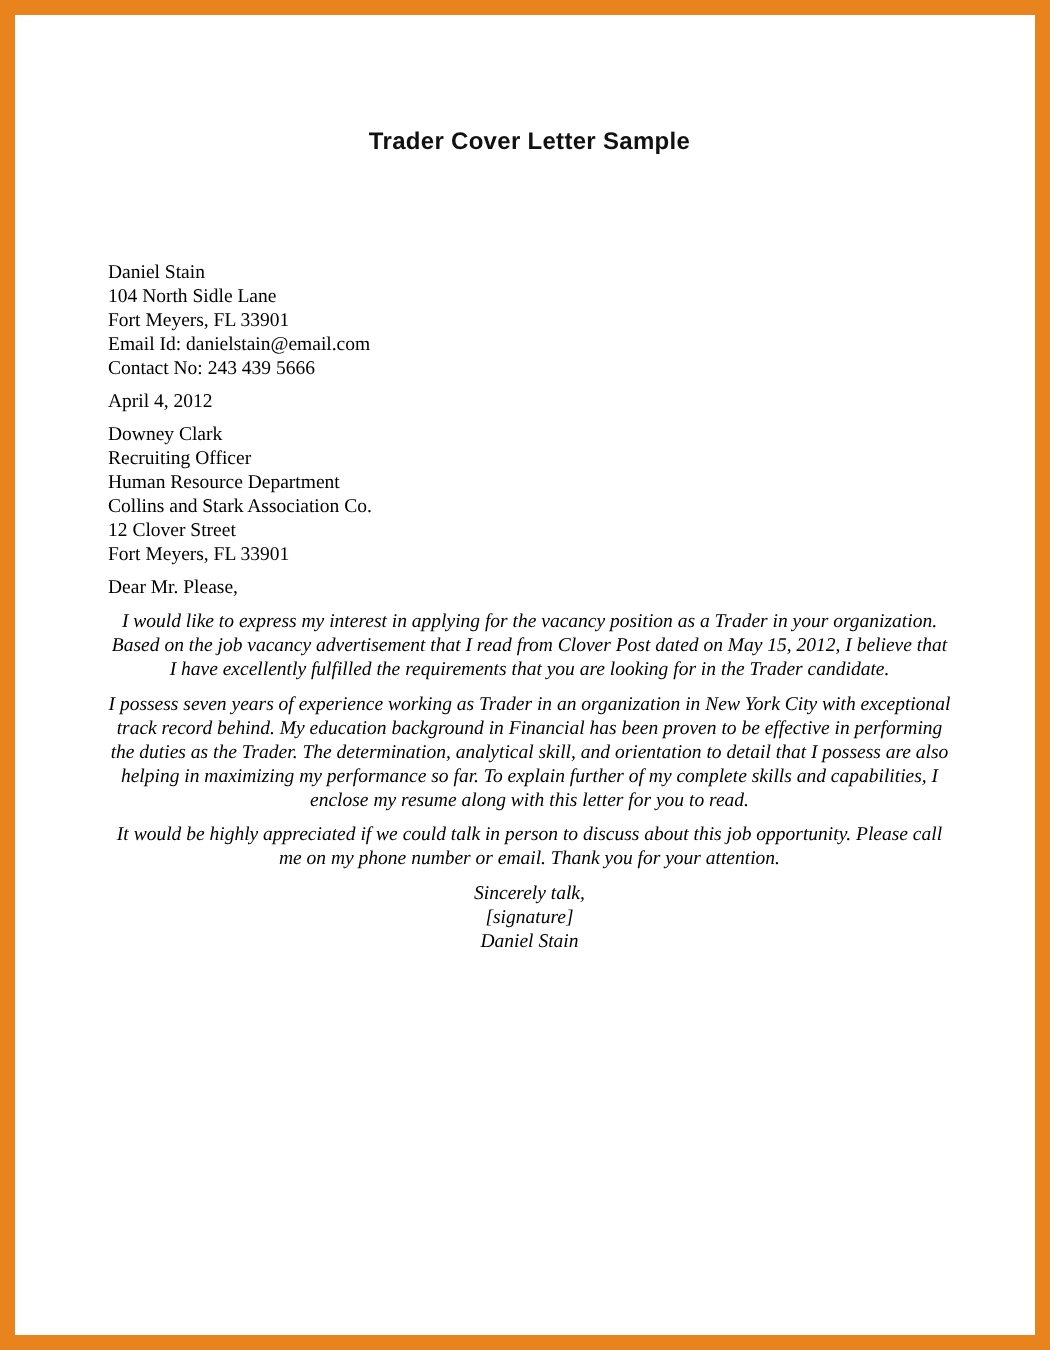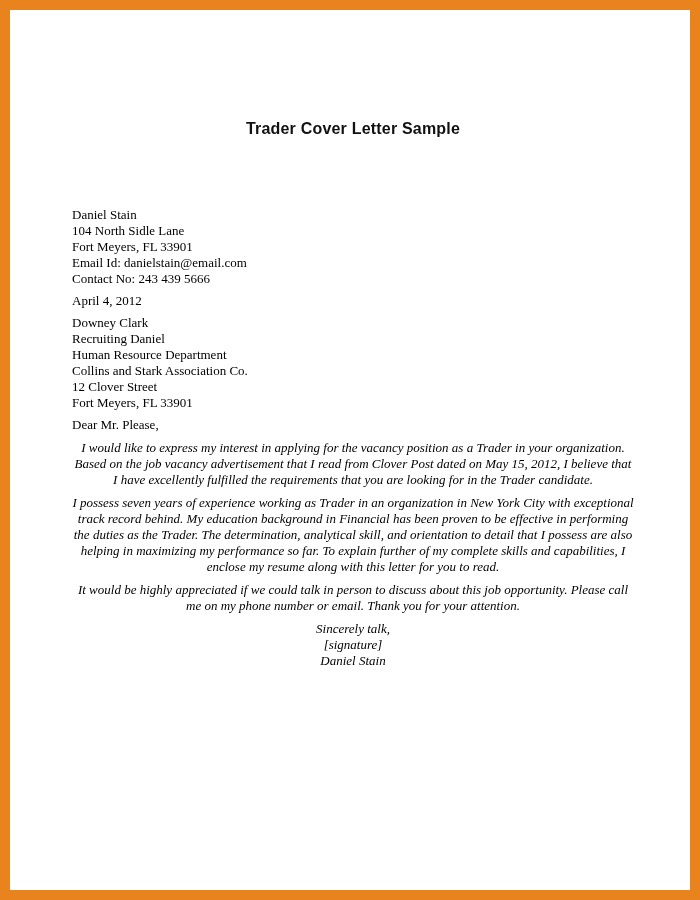--- a/index.html
+++ b/index.html
@@ -14,21 +14,21 @@
     width: 700px;
     height: 900px;
     border: 10px solid #E8831E;
     background: #ffffff;
     overflow: hidden;
   }
   .page {
     padding: 0 56px 0 62px;
   }
   .title {
-    margin-top: 110px;
+    margin-top: 76px;
     text-align: center;
     font-family: "Liberation Sans", sans-serif;
     font-weight: bold;
     font-size: 16px;
     color: #111111;
     letter-spacing: 0.2px;
   }
   .letter {
     margin-top: 69px;
     font-size: 13px;
@@ -54,21 +54,21 @@
         <div class="line">104 North Sidle Lane</div>
         <div class="line">Fort Meyers, FL 33901</div>
         <div class="line">Email Id: danielstain@email.com</div>
         <div class="line">Contact No: 243 439 5666</div>
       </div>
 
       <div class="line gap">April 4, 2012</div>
 
       <div class="block gap">
         <div class="line">Downey Clark</div>
-        <div class="line">Recruiting Daniel</div>
+        <div class="line">Recruiting Officer</div>
         <div class="line">Human Resource Department</div>
         <div class="line">Collins and Stark Association Co.</div>
         <div class="line">12 Clover Street</div>
         <div class="line">Fort Meyers, FL 33901</div>
       </div>
 
       <div class="line gap">Dear Mr. Please,</div>
 
       <p class="para">I would like to express my interest in applying for the vacancy position as a Trader in your organization. Based on the job vacancy advertisement that I read from Clover Post dated on May 15, 2012, I believe that I have excellently fulfilled the requirements that you are looking for in the Trader candidate.</p>
       <p class="para">I possess seven years of experience working as Trader in an organization in New York City with exceptional track record behind. My education background in Financial has been proven to be effective in performing the duties as the Trader. The determination, analytical skill, and orientation to detail that I possess are also helping in maximizing my performance so far. To explain further of my complete skills and capabilities, I enclose my resume along with this letter for you to read.</p>

